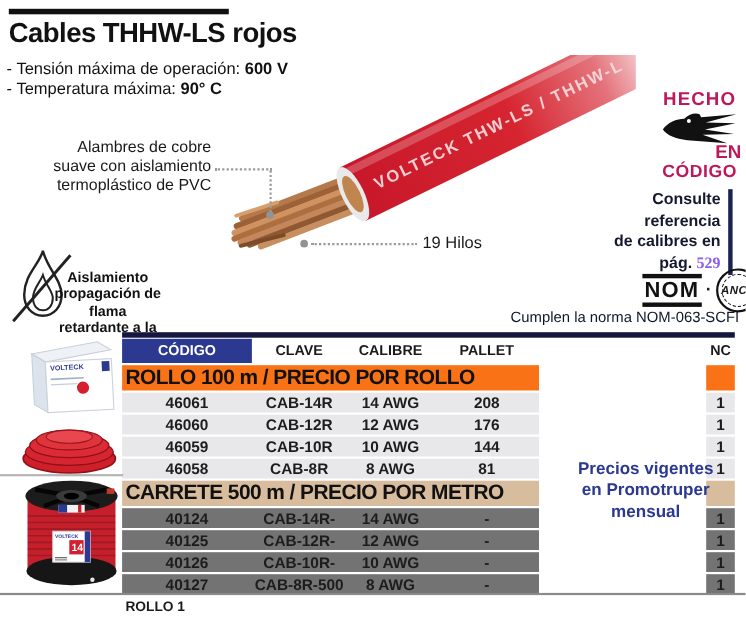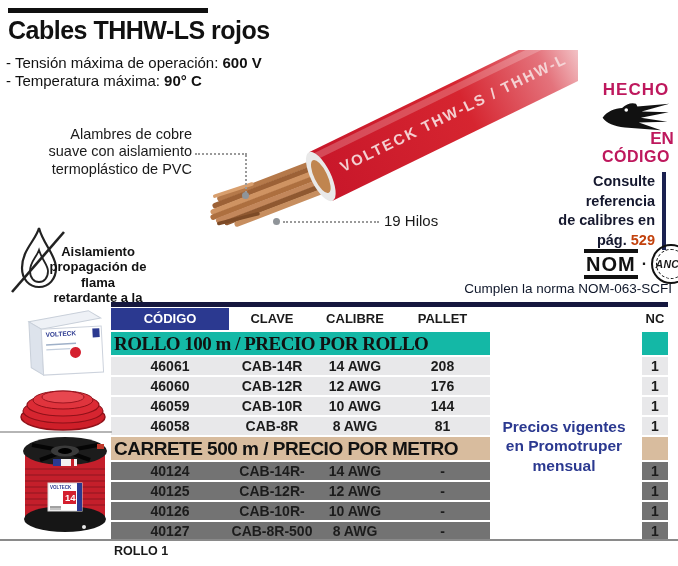--- a/index.html
+++ b/index.html
@@ -32,21 +32,21 @@
   
   .hecho { position:absolute; left:596px; top:80px; width:80px; text-align:center; color:#be185d; }
   .hecho-1 { font-size:17px; font-weight:800; letter-spacing:1px; }
   .hecho-eagle { display:block; margin:1px auto 0; }
   .hecho-2 { text-align:center; margin-left:4px; margin-top:-4px; font-size:17px; font-weight:800;padding-left:48px; }
   .hecho-3 { font-size:16px; font-weight:800; letter-spacing:0.5px; margin-top:-1px; }
 
   
   .consulte { position:absolute; left:538px; top:172px; width:128px; border-right:4px solid #1b2150;
               padding-right:7px; text-align:right; font-size:14.5px; font-weight:bold; line-height:1.35; color:#15182e; }
-  .consulte .pageref { color:#c2410c; }
+  .consulte .pageref { color:#8b5cf6;font-family:Liberation Serif, serif; }
 
   
   .flame-block { position:absolute; left:8px; top:216px; width:150px; height:84px; }
   .flame-icon { position:absolute; left:2px; top:8px; }
   .flame-text { position:absolute; left:34px; top:28px; width:112px; text-align:center; font-weight:800; font-size:13px; line-height:1.18; color:#111; }
 
   
   .certs { position:absolute; left:584px; top:244px; display:flex; align-items:center; gap:4px; }
   .nom-logo { font-size:20px; font-weight:900; letter-spacing:1px; line-height:1; color:#111;
               border-top:4px solid #111; border-bottom:4px solid #111; padding:1px 2px; }
@@ -71,25 +71,25 @@
                 letter-spacing:-0.5px; line-height:23px; padding-left:3px; color:#111; white-space:nowrap; }
   .t-sec-nc { position:absolute; left:531px; width:26px; height:23px; }
   .t-row { position:relative; height:18px; margin-top:2px; font-weight:bold; font-size:14px; color:#1c1c1c; }
   .t-row-band { position:absolute; left:0; width:379px; height:18px; }
   .t-row-band span { position:absolute; top:0; height:18px; line-height:18px; text-align:center; }
   .c-codigo { left:0; width:118px; }
   .c-clave { left:118px; width:86px; }
   .c-calibre { left:204px; width:80px; }
   .c-pallet { left:284px; width:95px; }
   .t-row-nc { position:absolute; left:531px; width:26px; height:18px; line-height:18px; text-align:center; }
-  .gray { background:#14b8a6;font-family:Liberation Serif, serif; }
+  .gray { background:#f97316; }
   .tan { background:#d8bc9e; }
   .rowgray { background:#e8e8ea; }
   .rowcream { background:#737373; }
-  .promo { position:absolute; left:379px; top:115px; width:148px; text-align:center;
+  .promo { position:absolute; left:402px; top:115px; width:148px; text-align:center;
            color:#2b3990; font-weight:800; font-size:15.5px; line-height:1.25; }
 
   .bottom-rule { position:absolute; left:0; top:539px; width:678px; height:2px; background:#8a8a8a; }
   .rollo-note { position:absolute; left:114px; top:544px; font-size:12.5px; font-weight:800; }
 
   
   .img-box { position:absolute; left:20px; top:306px; }
   .img-coil { position:absolute; left:18px; top:376px; }
   .img-divider { position:absolute; left:0; top:431px; width:112px; height:2px; background:#b5b5b5; }
   .img-spool { position:absolute; left:20px; top:435px; }

